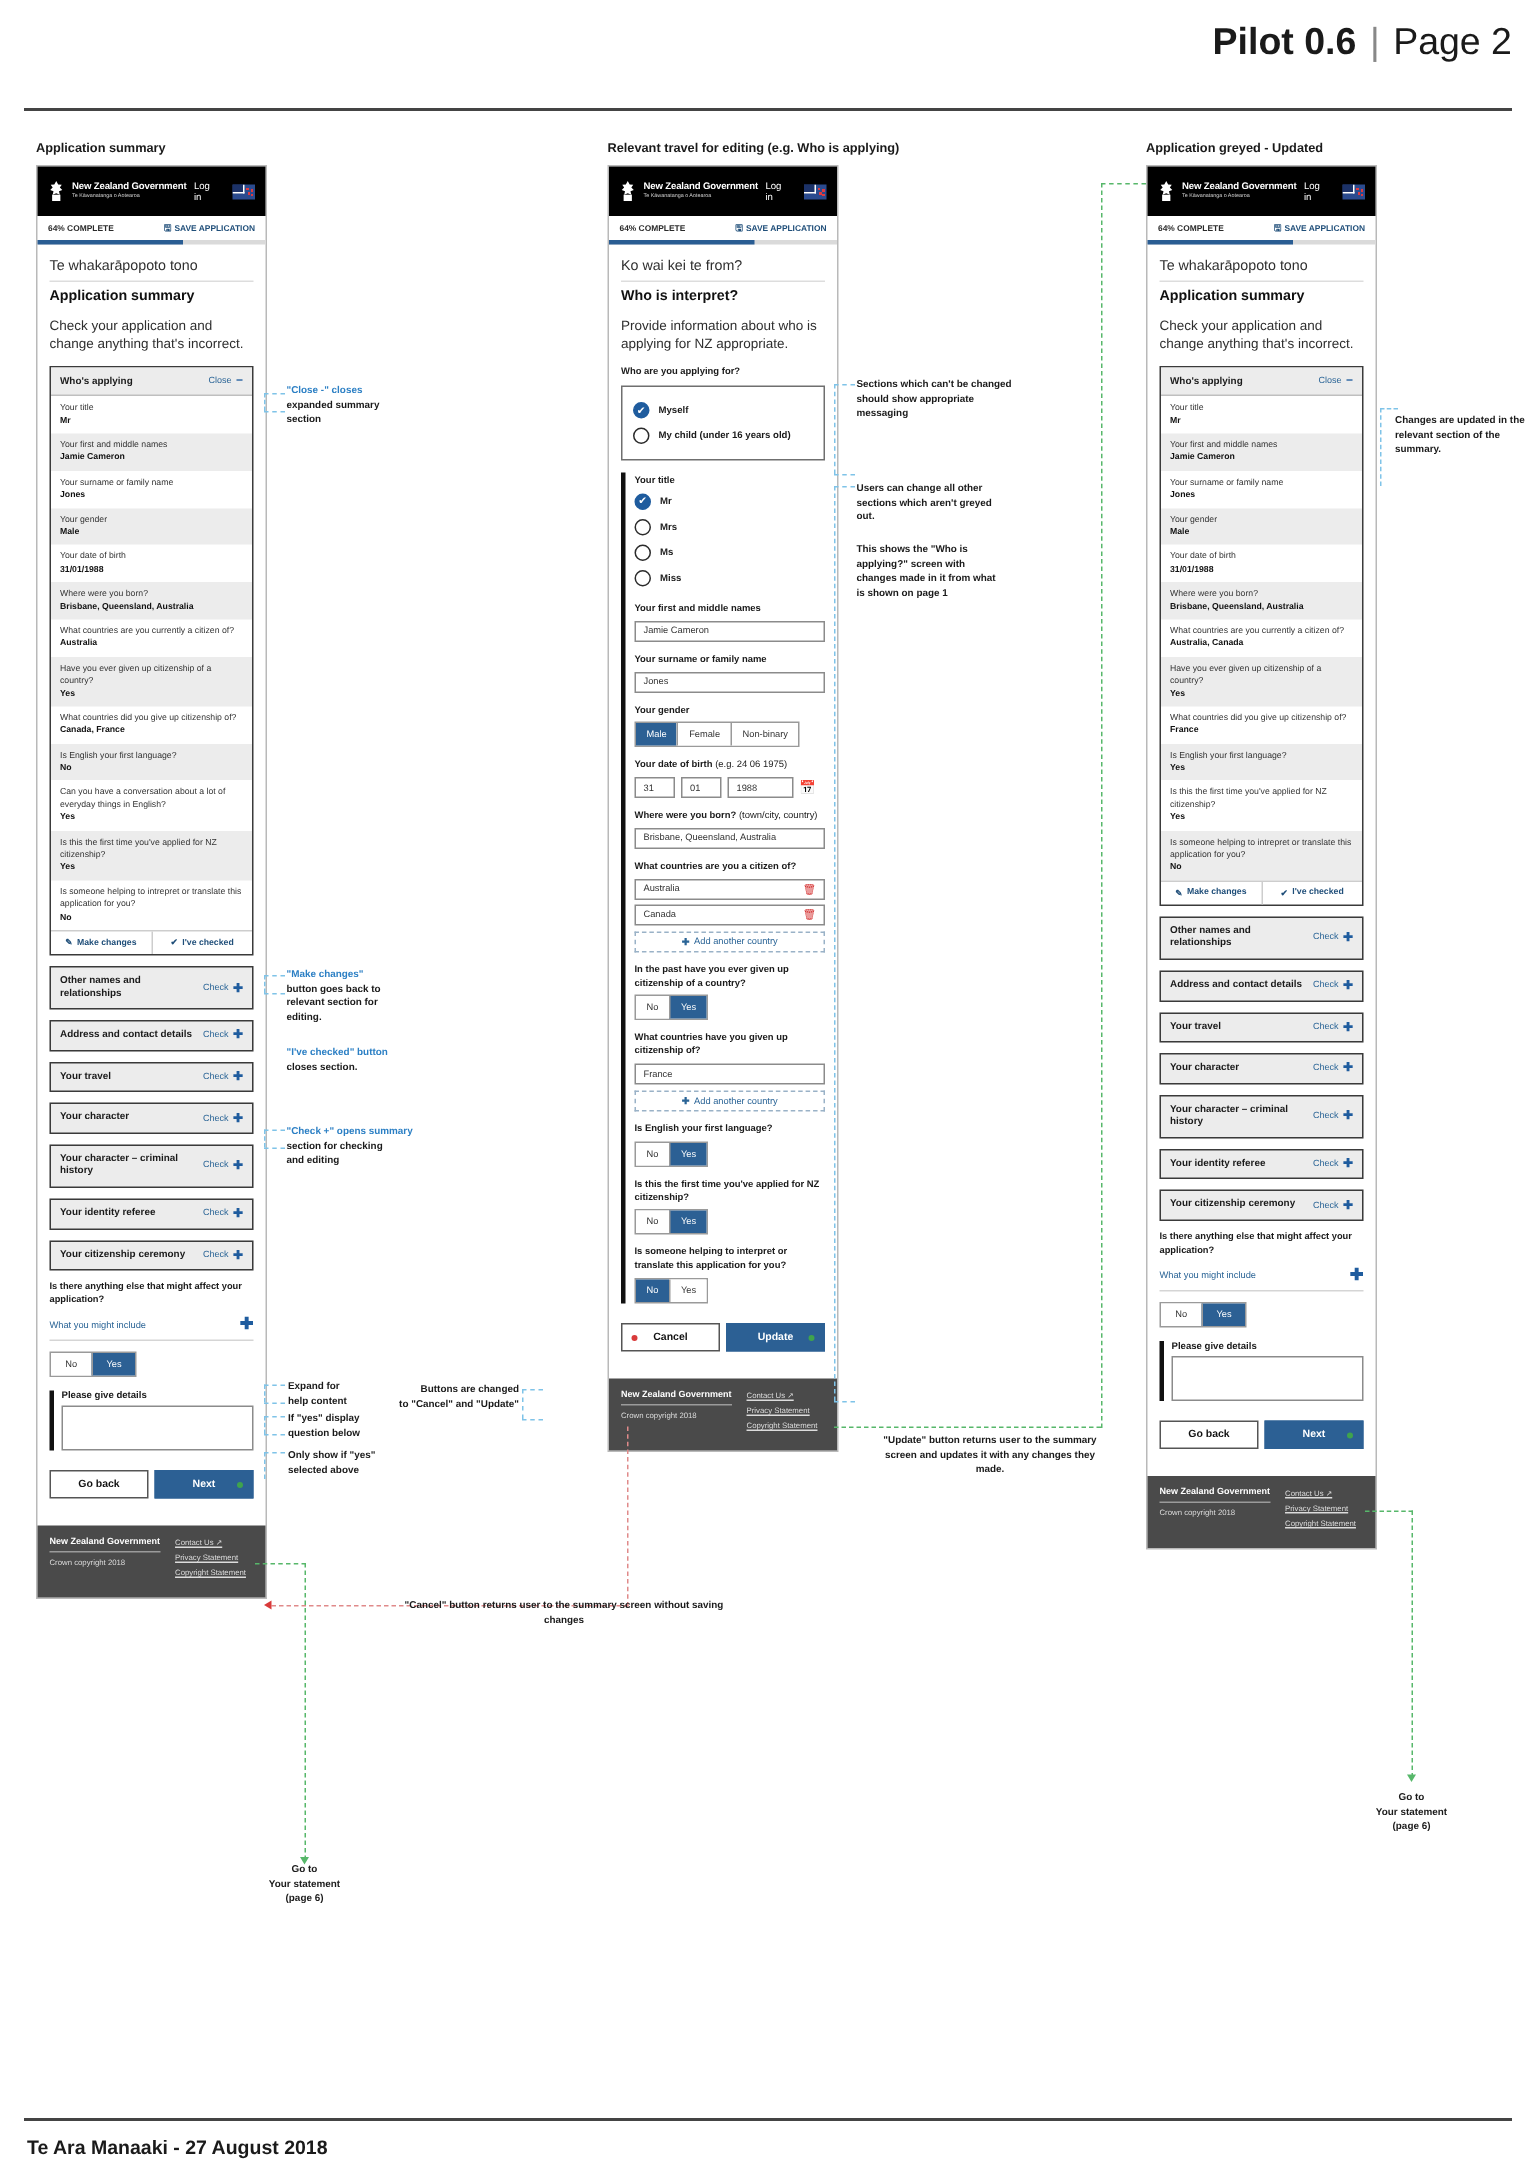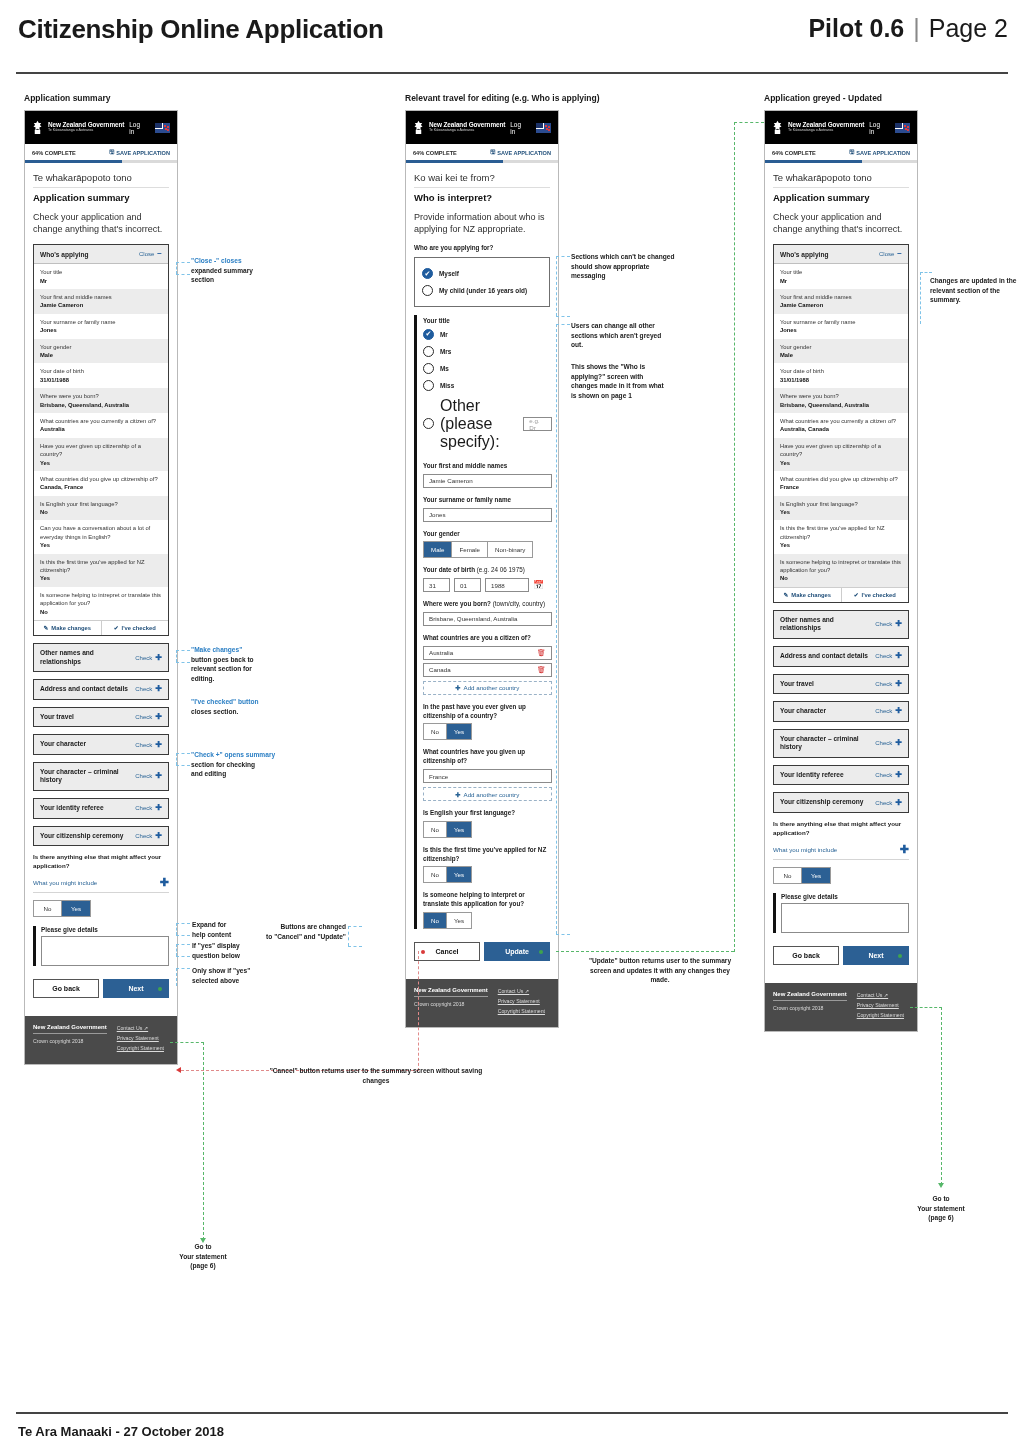--- a/index.html
+++ b/index.html
@@ -234,21 +234,20 @@
   .dash.vr { border-left: 1.2px dashed #e08a8a; }
 
   .arrow { position: absolute; width: 0; height: 0; }
   .arrow.down-g { border-left: 3.5px solid transparent; border-right: 3.5px solid transparent; border-top: 5px solid #57b76a; }
   .arrow.left-r { border-top: 3.5px solid transparent; border-bottom: 3.5px solid transparent; border-right: 5px solid #d93a3a; }
 </style>
 </head>
 <body>
 
 <div class="page-header">
-  <div class="page-title">Citizenship Online Application</div>
   <div class="page-meta">
     <span class="pilot">Pilot 0.6</span>
     <span class="sep">|</span>
     <span class="pnum">Page 2</span>
   </div>
   <div class="header-rule"></div>
 </div>
 
 <div class="col-caption" style="left:24px; top:93px;">Application summary</div>
 <div class="col-caption" style="left:405px; top:93px;">Relevant travel for editing (e.g. Who is applying)</div>
@@ -502,25 +501,20 @@
           <span class="rl">Mrs</span>
         </div>
         <div class="radio-row">
           <span class="radio"></span>
           <span class="rl">Ms</span>
         </div>
         <div class="radio-row">
           <span class="radio"></span>
           <span class="rl">Miss</span>
         </div>
-        <div class="inline-other">
-          <span class="radio"></span>
-          <span class="rl">Other (please specify):</span>
-          <span class="input ph">e.g. Dr</span>
-        </div>
 
         <div class="f-label">Your first and middle names</div>
         <div class="input">Jamie Cameron</div>
 
         <div class="f-label">Your surname or family name</div>
         <div class="input">Jones</div>
 
         <div class="f-label">Your gender</div>
         <div class="seg">
           <span class="on">Male</span>
@@ -912,13 +906,13 @@
 <div class="ann" style="left:930px; top:276px; width:88px;">Changes are updated in the relevant section of the summary.</div>
 
 <div class="ann center" style="left:153px; top:1242px; width:100px; white-space:pre-line;">Go to
 Your statement
 (page 6)</div>
 <div class="ann center" style="left:891px; top:1194px; width:100px; white-space:pre-line;">Go to
 Your statement
 (page 6)</div>
 
 <div class="page-footer-rule"></div>
-<div class="page-footer-text">Te Ara Manaaki - 27 October 2018</div>
+<div class="page-footer-text">Te Ara Manaaki - 27 August 2018</div>
 
 </body></html>

